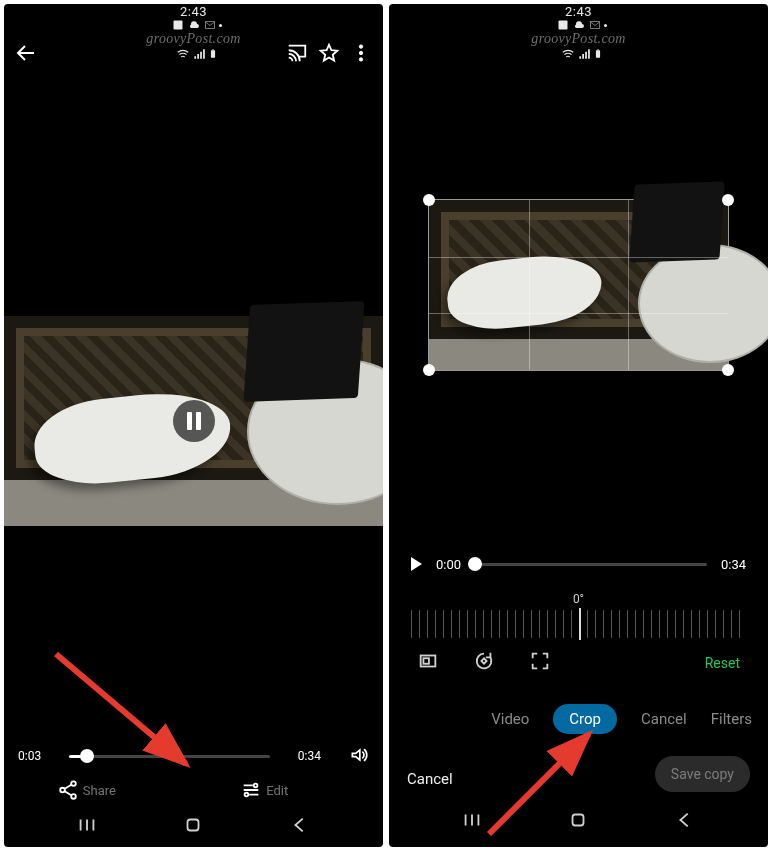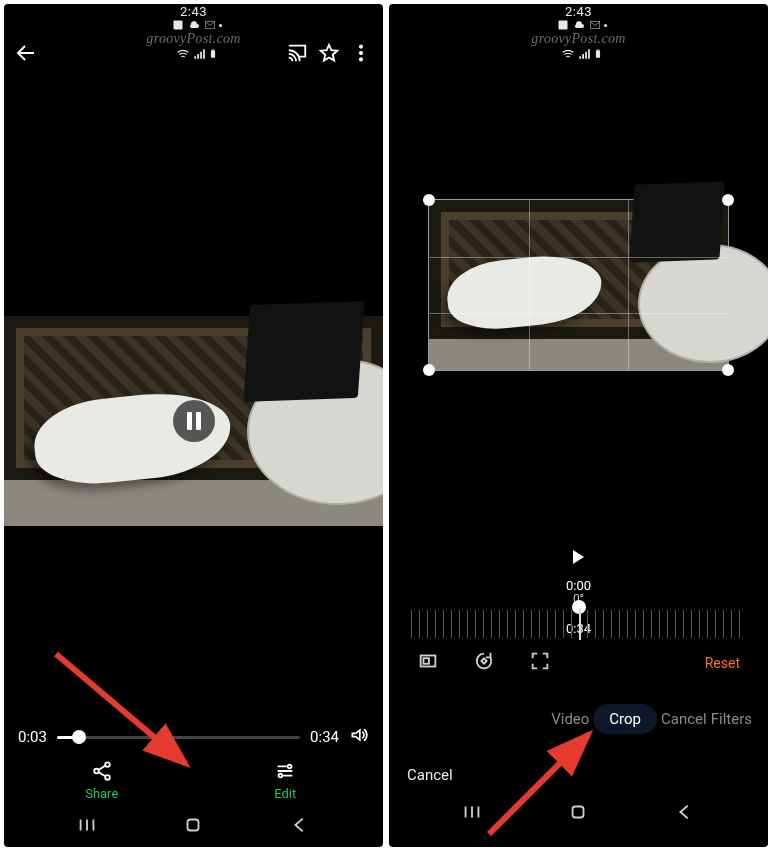--- a/index.html
+++ b/index.html
@@ -96,37 +96,37 @@
   .pause-badge {
     position:absolute; left:50%; top:50%;
     width:42px; height:42px; margin:-21px 0 0 -21px;
     background: rgba(60,60,60,.85);
     border-radius:50%;
     display:flex; align-items:center; justify-content:center;
   }
   .pause-badge .bar { width:5px; height:18px; background:#fff; margin:0 2px; border-radius:1px;}
   
   .scrubber {
-    display:flex; align-items:center; gap:10px;
+    display:flex; align-items:center; gap:28px;
     padding: 0 14px;
     height: 30px;
-    font-size:15px;
+    font-size:12px;
   }
   .track {
     flex:1; height:3px; background:#444; position:relative; border-radius:2px;
   }
   .track .fill { position:absolute; left:0; top:0; bottom:0; background:#fff; border-radius:2px;}
   .track .thumb { position:absolute; top:50%; width:14px; height:14px; background:#fff; border-radius:50%; transform:translate(-50%,-50%);}
   
   .actions {
     display:flex; justify-content:space-around; padding: 8px 6px 6px;
   }
   .action {
-    display:flex; flex-direction:column; align-items:center; gap:4px;
-    font-size:13px; color:#22c55e; width:90px;
+    display:flex; flex-direction:row; align-items:center; gap:4px;
+    font-size:13px; color:#737373; width:90px;
   }
   .action svg { fill:none; stroke:#fff; stroke-width:2;}
   
   .nav {
     height:40px; display:flex; align-items:center; justify-content:space-around;
     padding:0 30px;
   }
   .nav svg { stroke:#cfcfcf; fill:none; stroke-width:2;}
   
   .crop-area {
@@ -148,45 +148,45 @@
   }
   .handle.tl{left:0;top:0;} .handle.tr{left:100%;top:0;}
   .handle.bl{left:0;top:100%;} .handle.br{left:100%;top:100%;}
   .third {
     position:absolute; background:rgba(255,255,255,.35);
   }
   .third.v{top:0;bottom:0;width:1px;}
   .third.h{left:0;right:0;height:1px;}
   .right-scrubber {
     display:flex; align-items:center; gap:14px;
-    padding: 0 22px; margin-top:180px; height:28px; font-size:13px;flex-direction:column;
+    padding: 0 22px; margin-top:180px; height:28px; font-size:13px;
   }
   .play-tri{width:0;height:0;border-style:solid;border-width:7px 0 7px 11px;border-color:transparent transparent transparent #fff;}
   .rot-label{ text-align:center; font-size:12px; color:#ccc; margin-top:14px;}
   .ruler{
     margin:4px 22px 0;
     height:28px; position:relative;
     background:
       repeating-linear-gradient(to right, #555 0 1px, transparent 1px 8px);
   }
   .ruler .center{position:absolute;left:50%;top:-2px;bottom:-2px;width:2px;background:#ddd;}
   .crop-tools{
     display:flex; align-items:center; justify-content:space-between;
     padding:12px 28px 6px;
   }
   .crop-tools .tool-group{display:flex; gap:34px;}
   .crop-tools svg{stroke:#cfcfcf; fill:none; stroke-width:2;}
-  .crop-tools .reset{color:#f97316; font-size:14px;}
+  .crop-tools .reset{color:#22c55e; font-size:14px;}
   .tabs{
     display:flex; align-items:center; justify-content:flex-end;
-    gap:4px; padding:22px 16px 8px;
+    gap:24px; padding:22px 16px 8px;
     font-size:15px; color:#8a8a8a;
   }
   .tabs .pill{
-    background:#0f172a; color:#fff; padding:6px 16px; border-radius:16px;
+    background:#0369a1; color:#fff; padding:6px 16px; border-radius:16px;
   }
   .dialog{
     display:flex; align-items:center; justify-content:space-between;
     padding: 14px 18px 10px;
   }
   .dialog .cancel{font-size:15px;color:#eee;margin-top:10px;}
   .dialog .save{
     background:#2b2b2b; color:#7b7b7b; padding:10px 16px; border-radius:22px; font-size:14px;
   }
   
@@ -419,20 +419,21 @@
 
   <div class="tabs">
     <span>Video</span>
     <span class="pill">Crop</span>
     <span>Cancel</span>
     <span>Filters</span>
   </div>
 
   <div class="dialog">
     <span class="cancel">Cancel</span>
+    <span class="save">Save copy</span>
   </div>
 
   <div class="nav">
     <span><svg width="22" height="22" viewBox="0 0 24 24">
           <path d="M5 6v12M12 6v12M19 6v12"></path>
         </svg></span>
     <span><svg width="22" height="22" viewBox="0 0 24 24">
           <rect x="6" y="6" width="12" height="12" rx="3"></rect>
         </svg></span>
     <span><svg width="22" height="22" viewBox="0 0 24 24">

